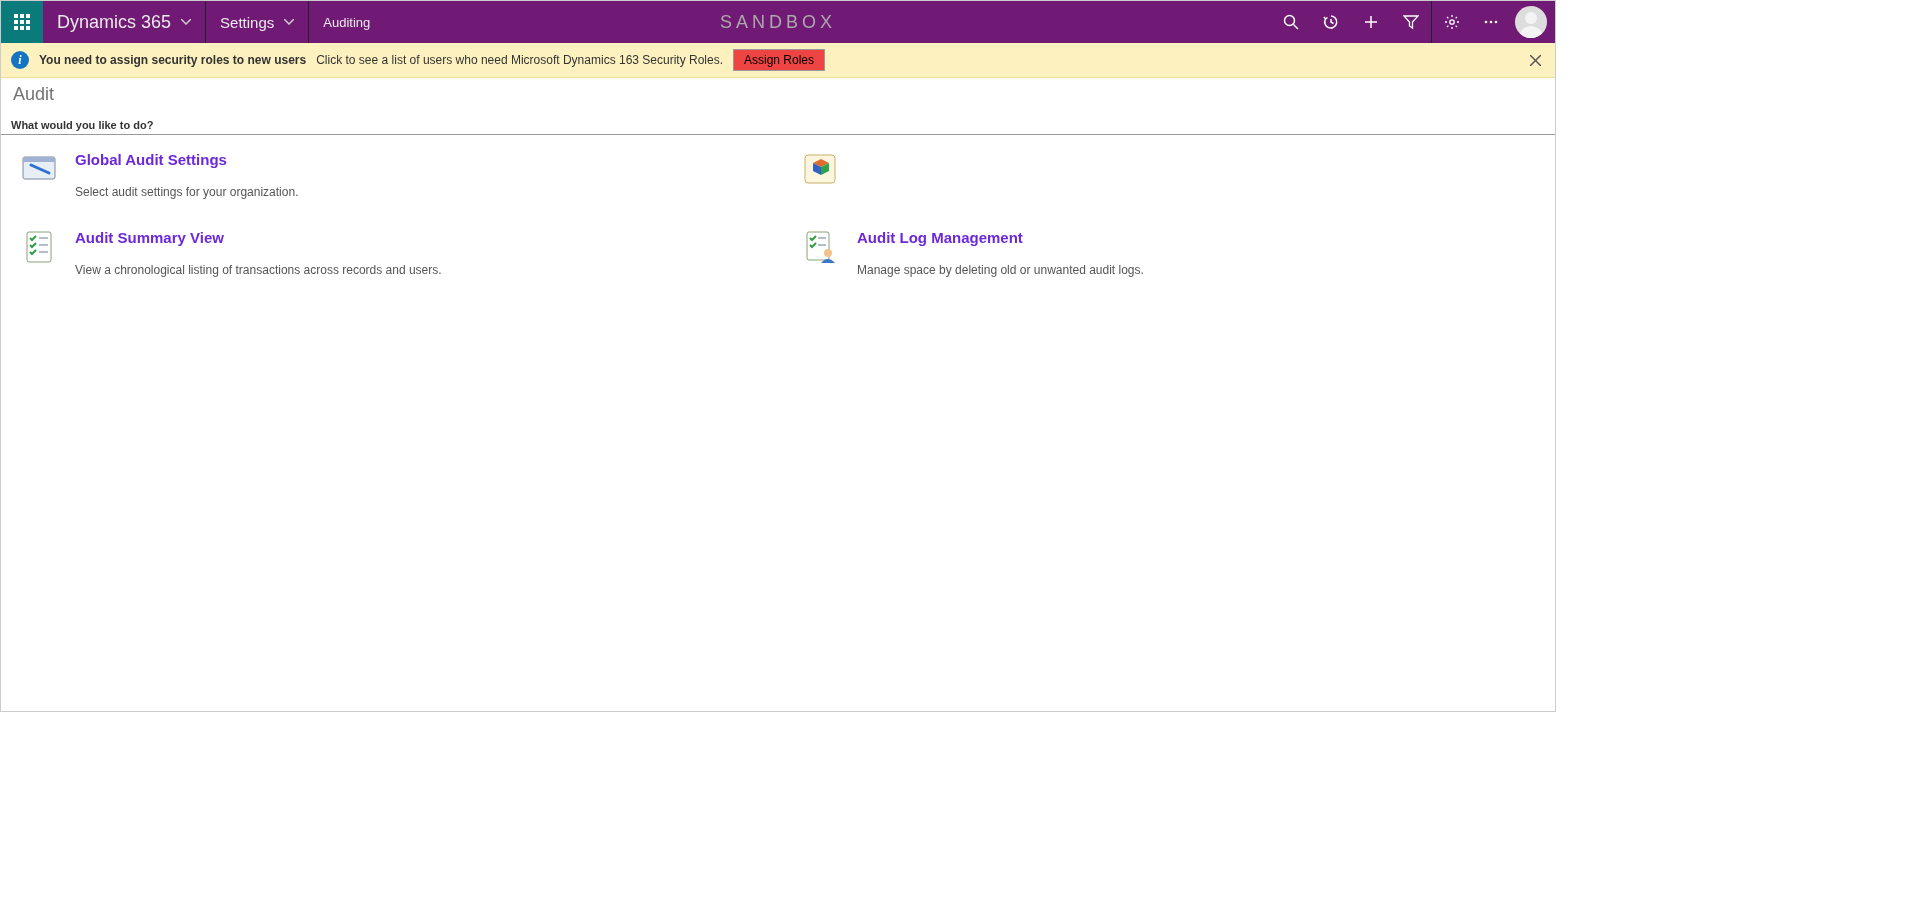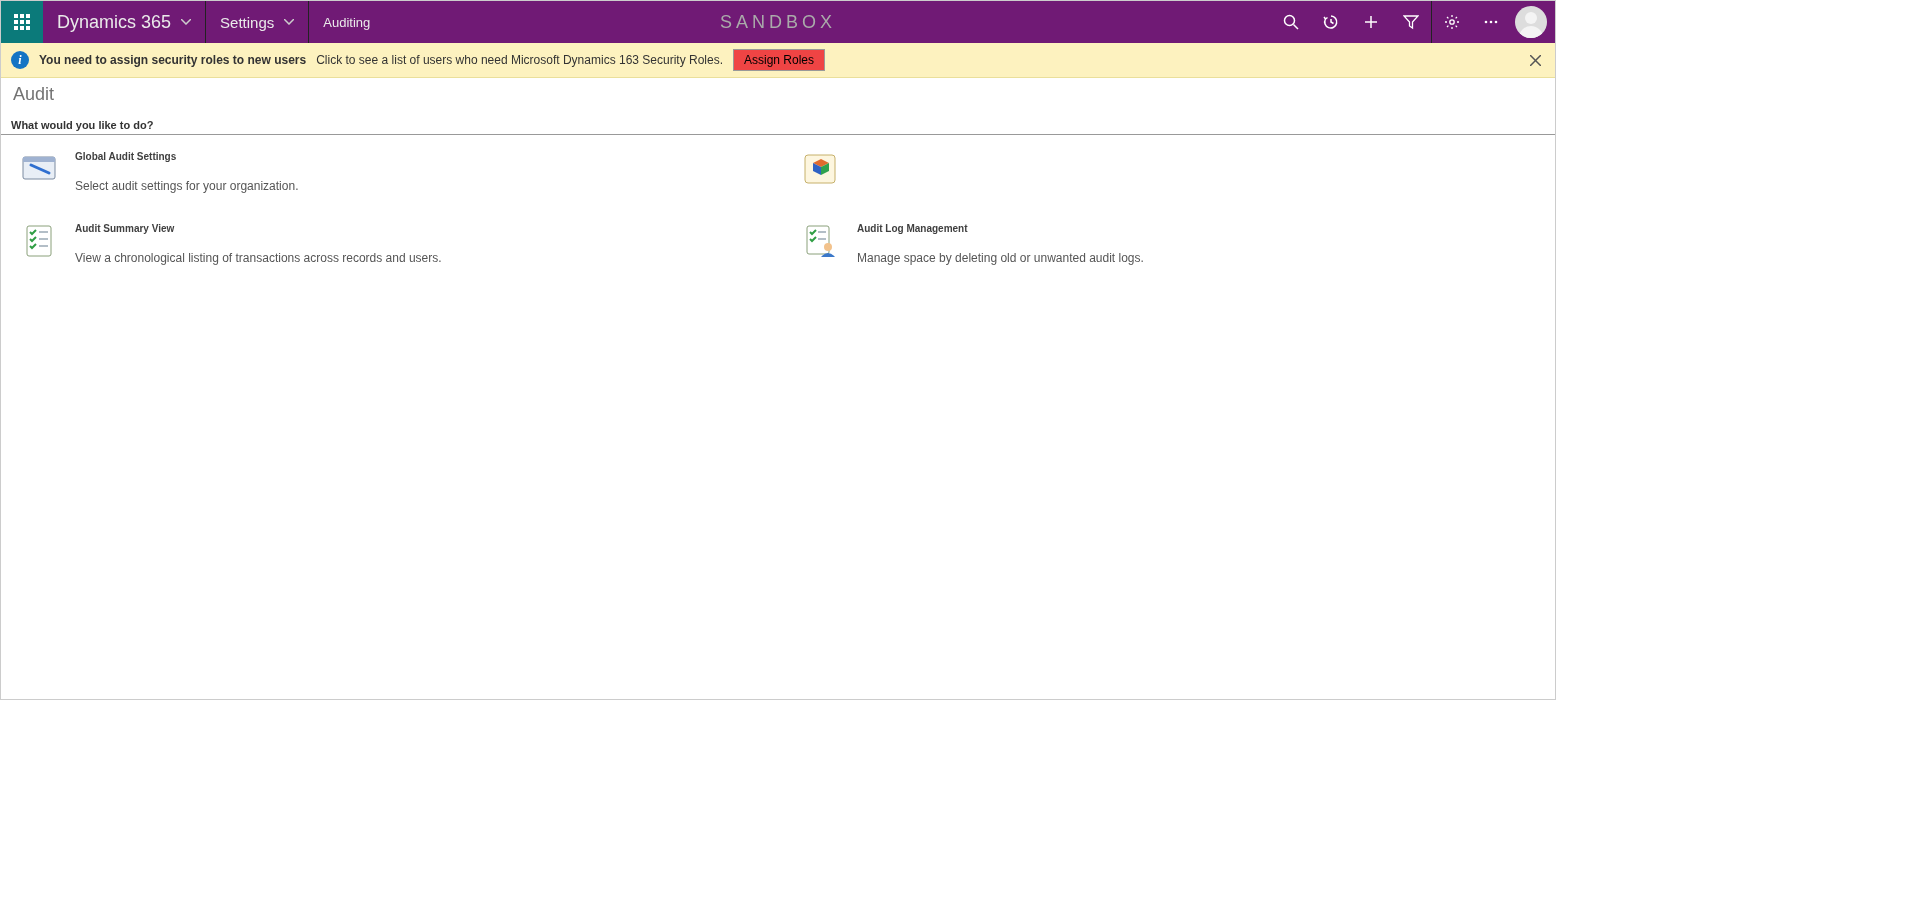--- a/index.html
+++ b/index.html
@@ -73,21 +73,21 @@
     }
     .tile-grid {
       display: grid; grid-template-columns: 1fr 1fr; column-gap: 40px;
       padding: 10px 10px 10px 20px;
     }
     .tile {
       display: flex; align-items: flex-start; gap: 18px;
       padding: 6px 0 24px 0; cursor: pointer;
     }
     .tile-icon { width: 36px; height: 36px; flex: 0 0 36px; }
-    .tile-title { font-size: 10px; font-weight: 700; color: #404040; }
+    .tile-title { font-size: 15px; font-weight: 700; color: #6d28d9; }
     .tile-desc { font-size: 12px; color: #555; margin-top: 17px; }
 
     svg { display: block; }
   </style>
 </head>
 <body>
 
 <div class="top-nav">
   <div class="waffle">
     <svg viewBox="0 0 16 16">

